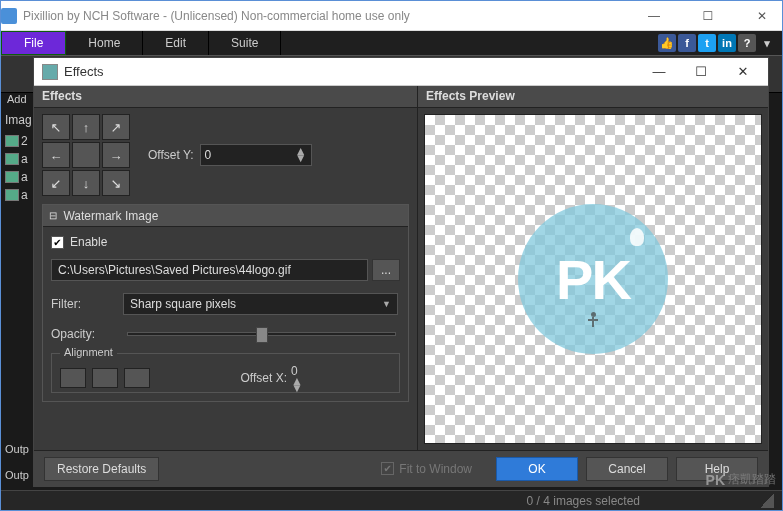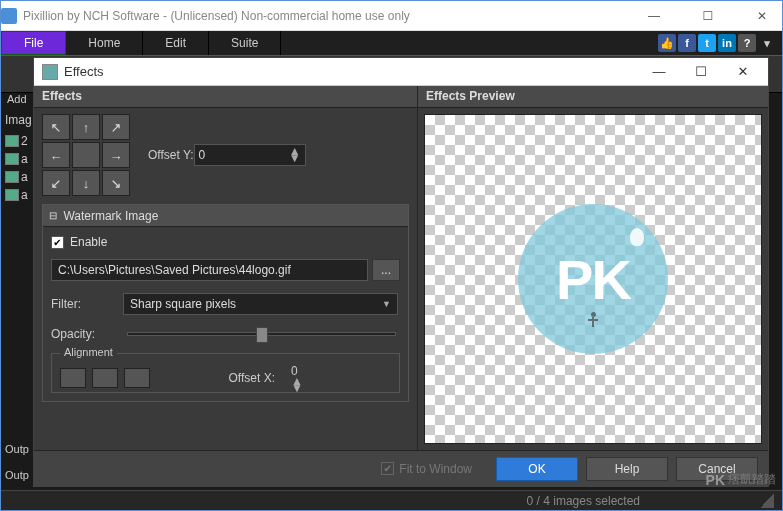--- a/index.html
+++ b/index.html
@@ -43,21 +43,21 @@
 .dlg-body{flex:1;display:flex;min-height:0}
 .panel-left{width:384px;background:#3a3a3a;display:flex;flex-direction:column;border-right:1px solid #222}
 .panel-right{flex:1;background:#3a3a3a;display:flex;flex-direction:column}
 .panel-head{height:22px;background:#4a4a4a;border-bottom:1px solid #222;color:#ddd;font-weight:bold;padding:3px 8px;font-size:12px}
 .panel-scroll{flex:1;overflow:hidden;position:relative;padding:6px 8px}
 
 
 .top-controls{display:flex;align-items:center;gap:18px;margin-bottom:8px}
 .arrow-grid{display:grid;grid-template-columns:repeat(3,28px);grid-template-rows:repeat(3,26px);gap:2px}
 .arrow-grid .ab{background:#555;border:1px solid #222;color:#ddd;display:flex;align-items:center;justify-content:center;font-size:13px;cursor:pointer}
-.offset-row{display:flex;align-items:center;color:#ccc}
+.offset-row{display:flex;align-items:center;gap:6px;color:#ccc}
 .offset-row .num-input{width:112px;height:22px;background:#222;border:1px solid #555;color:#ddd;padding:0 4px;display:flex;align-items:center;justify-content:space-between}
 .spin{display:flex;flex-direction:column;font-size:7px;line-height:7px;color:#aaa}
 
 
 .sect{border:1px solid #555;padding:8px;margin-top:4px;background:#3a3a3a}
 .sect-head{height:22px;background:#4f4f4f;color:#ddd;display:flex;align-items:center;padding:0 6px;margin:-8px -8px 8px -8px;border-bottom:1px solid #222;font-size:12px}
 .sect-head .collapse{margin-right:6px;font-size:10px}
 .chk-row{display:flex;align-items:center;gap:6px;color:#ddd;margin-bottom:10px}
 .chk{width:13px;height:13px;background:#fff;border:1px solid #555;display:flex;align-items:center;justify-content:center;font-size:10px;color:#000}
 .path-row{display:flex;gap:4px;margin-bottom:12px}
@@ -66,21 +66,21 @@
 .ctrl-row{display:flex;align-items:center;margin-bottom:12px;color:#ccc}
 .ctrl-row .lbl{width:72px}
 .slider{flex:1;height:4px;background:#222;border:1px solid #555;position:relative;margin:0 4px}
 .slider .thumb{position:absolute;top:-6px;width:12px;height:16px;background:#888;border:1px solid #444;left:48%}
 .select{flex:1;height:22px;background:#222;border:1px solid #555;color:#ddd;padding:0 6px;display:flex;align-items:center;justify-content:space-between;margin-right:2px}
 .select .caret{font-size:9px;color:#aaa}
 .align-fieldset{border:1px solid #555;padding:10px 8px 0 8px;position:relative;margin-top:4px}
 .align-legend{position:absolute;top:-8px;left:8px;background:#3a3a3a;padding:0 4px;color:#ccc;font-size:11px}
 .align-grid{display:flex;gap:6px}
 .align-grid .ab{width:26px;height:20px;background:#555;border:1px solid #222}
-.align-offset{display:flex;align-items:center;gap:16px;margin-left:auto;color:#ccc}
+.align-offset{display:flex;align-items:center;gap:4px;margin-left:auto;color:#ccc}
 
 
 .preview-area{flex:1;margin:6px;position:relative;border:1px solid #222;
 background-color:#fff;
 background-image:linear-gradient(45deg,#ccc 25%,transparent 25%),linear-gradient(-45deg,#ccc 25%,transparent 25%),linear-gradient(45deg,transparent 75%,#ccc 75%),linear-gradient(-45deg,transparent 75%,#ccc 75%);
 background-size:20px 20px;background-position:0 0,0 10px,10px -10px,-10px 0}
 .logo-circle{position:absolute;left:50%;top:50%;transform:translate(-50%,-50%);width:150px;height:150px;background:rgba(130,200,220,.75);border-radius:50%;display:flex;align-items:center;justify-content:center}
 .logo-txt{color:#fff;font-size:56px;font-weight:bold;font-family:Arial,sans-serif;letter-spacing:-2px}
 .foot-icon{position:absolute;right:24px;top:24px;width:14px;height:18px;background:#fff;border-radius:50% 50% 40% 40%;opacity:.85}
 .person{position:absolute;left:50%;top:60%;width:8px;height:22px;transform:translateX(-50%);opacity:.7}
@@ -256,28 +256,29 @@
         <div class="person">
           <div class="hd"></div>
             <div class="ar"></div>
             <div class="bd"></div>
         </div>
       </div>
     </div>
   </div>
 
   <div class="dlg-buttons">
+    <button class="restore">Restore Defaults</button>
     <div class="flex"></div>
     <div class="fit-chk">
       <div class="box">✔</div>
       <span>Fit to Window</span>
     </div>
     <button class="btn primary">OK</button>
+    <button class="btn">Cancel</button>
     <button class="btn">Help</button>
-    <button class="btn">Cancel</button>
   </div>
 </div>
 
 <div class="statusbar">
   <div class="sflex"></div>
   <span>0 / 4 images selected</span>
   <div style="width:120px"></div>
   <div class="scroll-dots"></div>
 </div>
 

